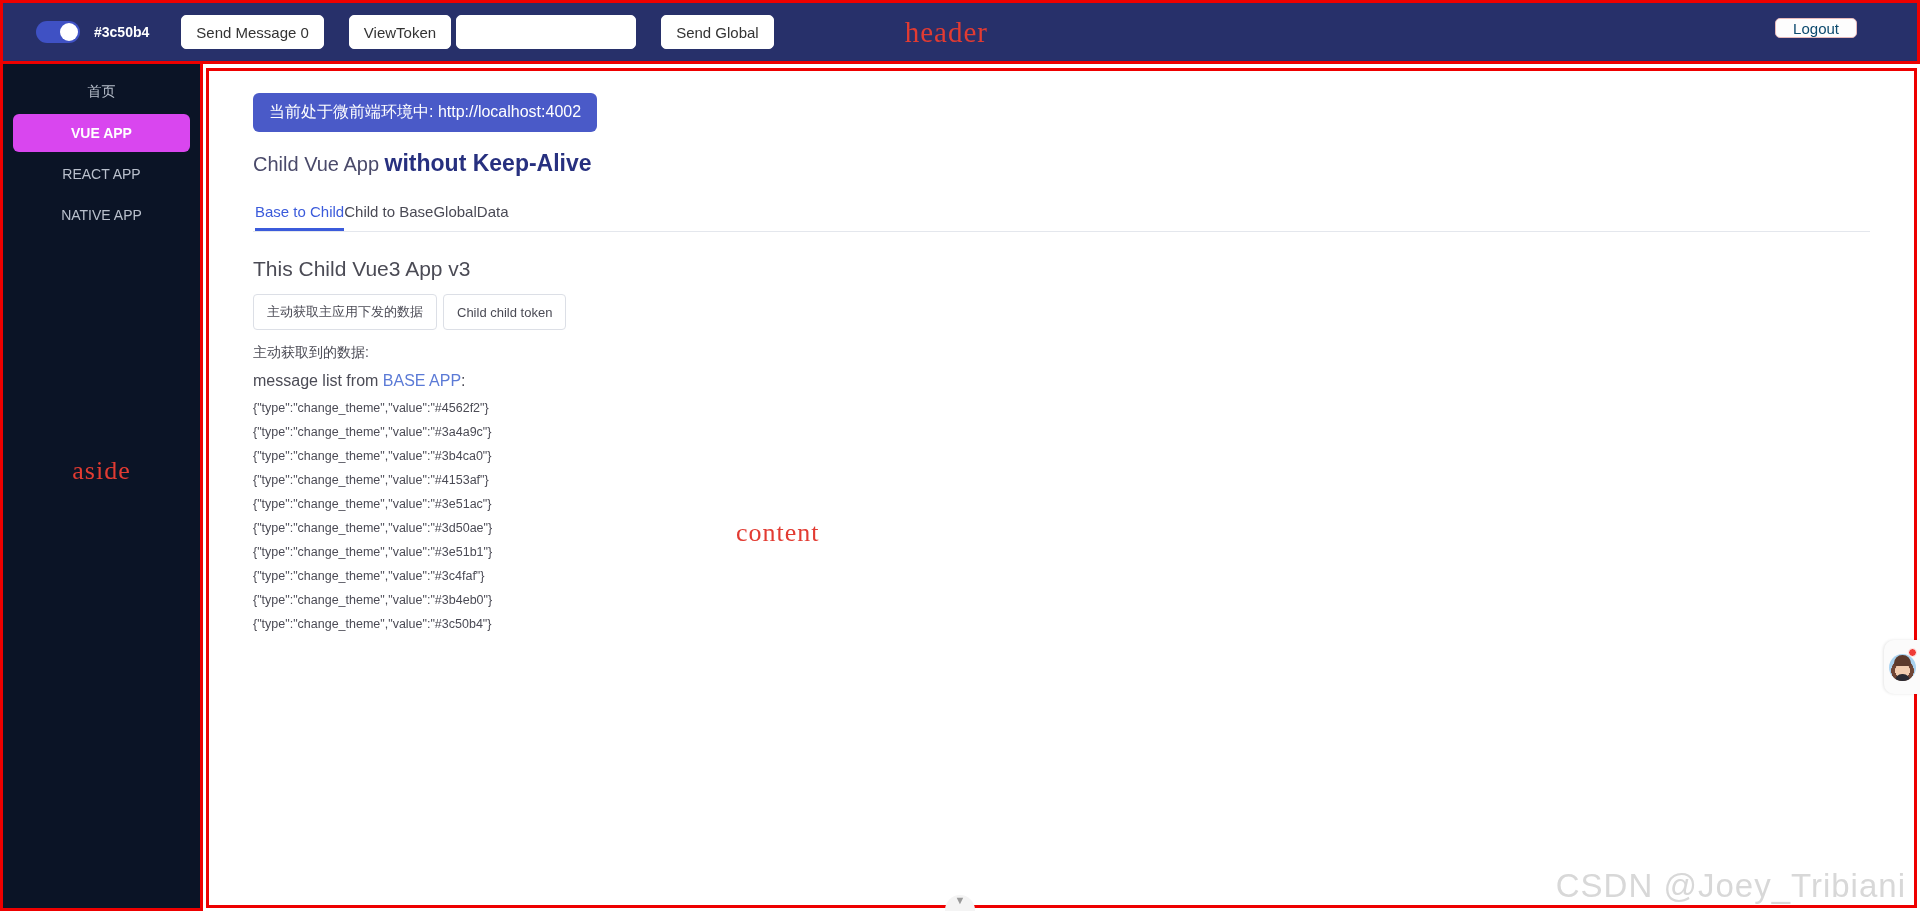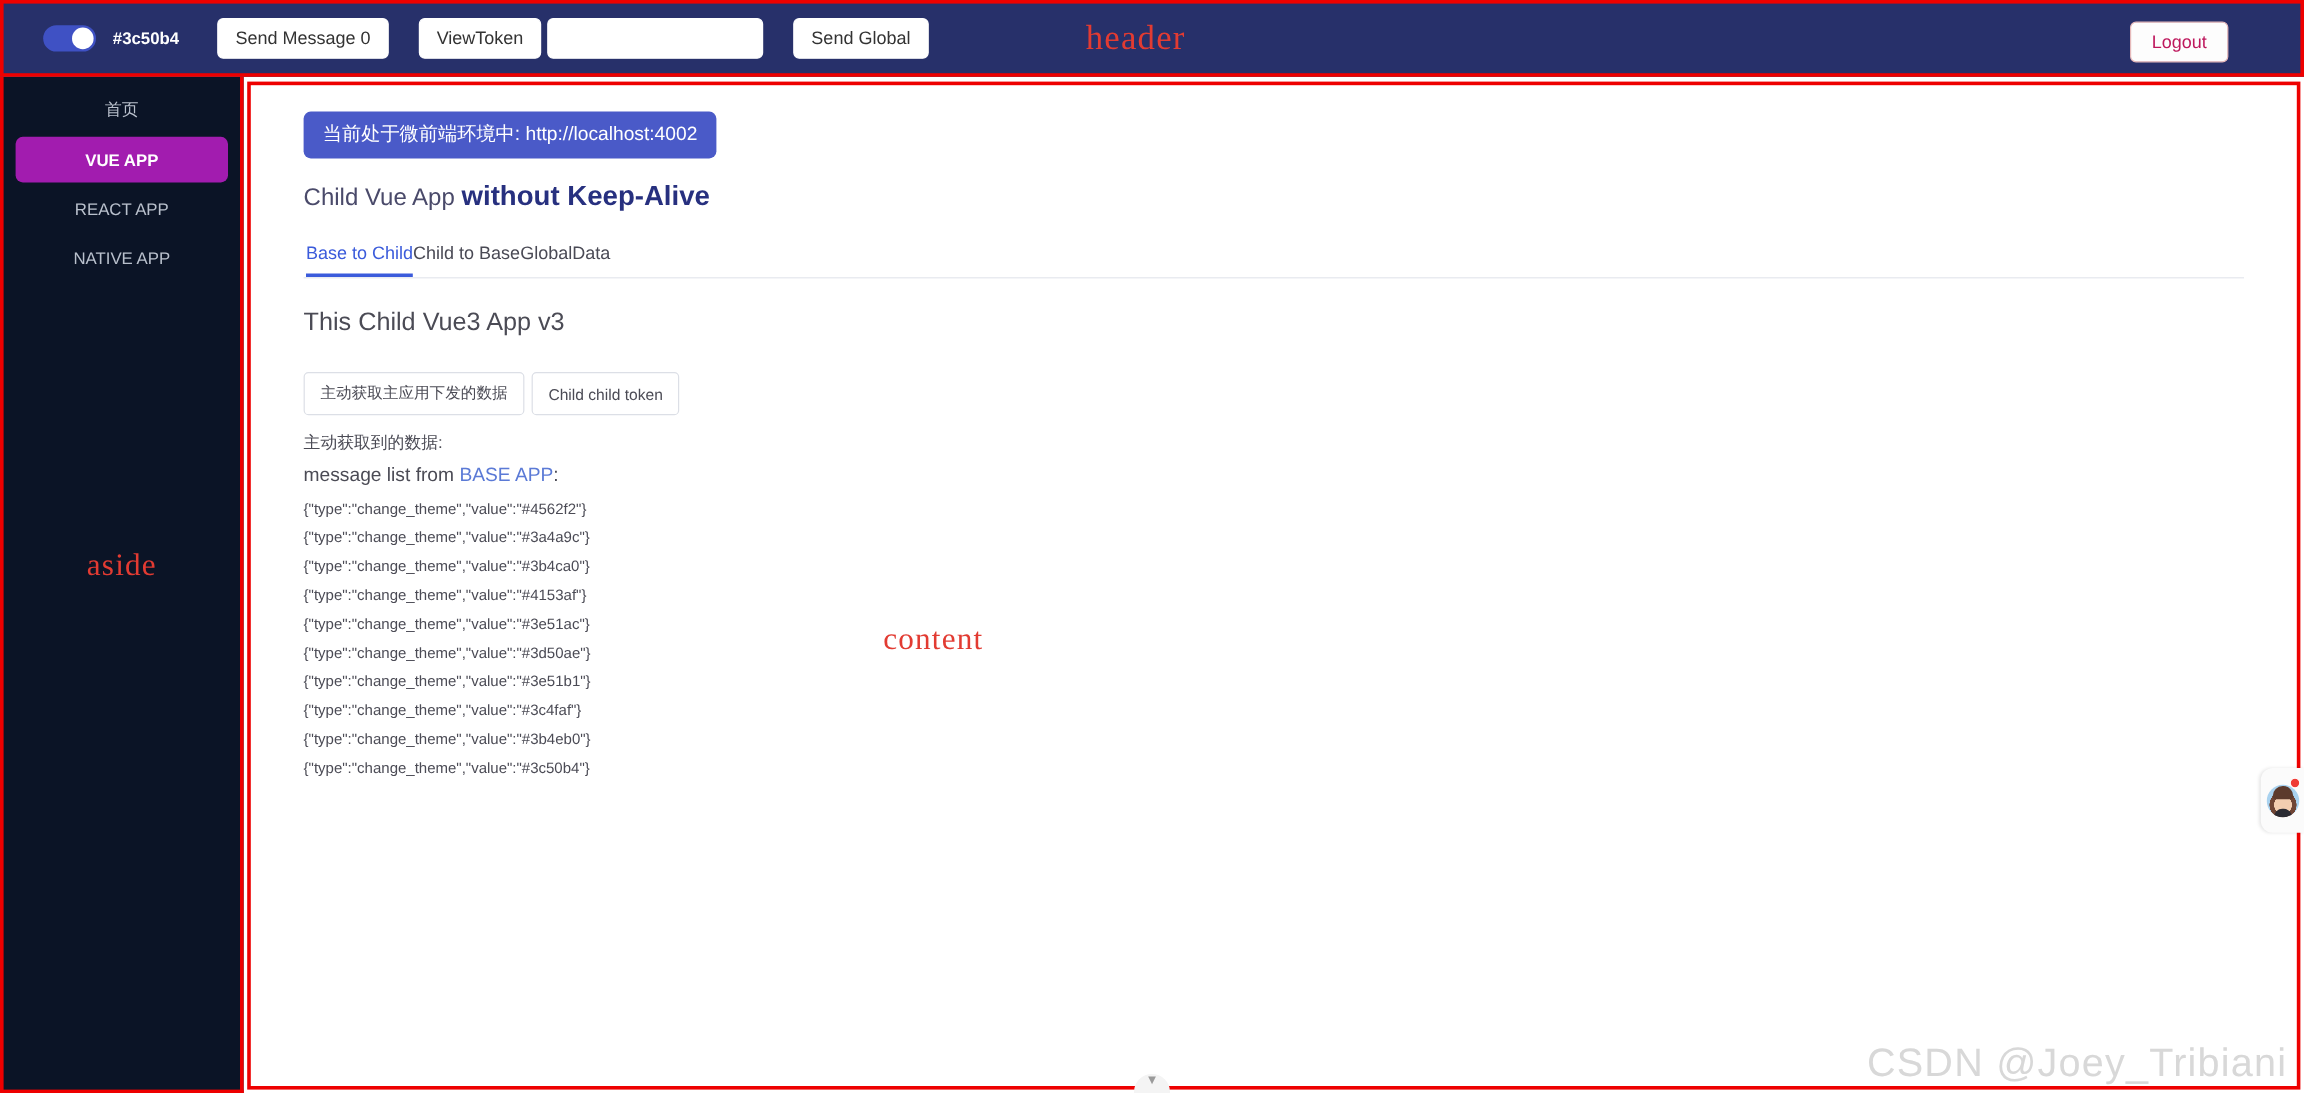--- a/index.html
+++ b/index.html
@@ -85,26 +85,26 @@
     color: #e23b32;
     font-family: "Liberation Serif", serif;
     font-size: 29px;
     margin-left: 126px;
     letter-spacing: 1px;
   }
   .logout-btn {
     position: absolute;
     right: 60px;
     top: 15px;
-    height: 34px;
+    height: 20px;
     padding: 0 17px;
     background: #fdfdfd;
     border: 1px solid #e6b9ba;
     border-radius: 5px;
-    color: #be185d;
+    color: #0c4a6e;
     font-size: 15px;
     font-family: "Liberation Sans", sans-serif;
     cursor: pointer;
   }
 
   
   .aside {
     position: absolute;
     left: 0; top: 64px;
     width: 203px;
@@ -124,21 +124,21 @@
     display: flex;
     align-items: center;
     justify-content: center;
     color: #b9c0cc;
     font-size: 14px;
     cursor: pointer;
     white-space: nowrap;
   }
   .menu-item.cn { font-size: 14px; }
   .menu-item.active {
-    background: #a21caf;
+    background: #d946ef;
     color: #ffffff;
     font-weight: bold;
   }
   .aside-tag {
     position: absolute;
     left: 0; right: 0;
     top: 392px;
     text-align: center;
     color: #e23b32;
     font-family: "Liberation Serif", serif;
@@ -218,21 +218,20 @@
   .ghost-btn {
     background: #ffffff;
     border: 1px solid #dcdfe6;
     border-radius: 4px;
     font-size: 13px;
     color: #4b4b55;
     padding: 8px 13px;
     cursor: pointer;
     font-family: "Liberation Sans", sans-serif;
     white-space: nowrap;
-    margin-top: 16px;
   }
 
   .got-data {
     margin-top: 14px;
     font-size: 14px;
     color: #4b4b55;
   }
   .msg-head {
     margin-top: 10px;
     font-size: 16px;

